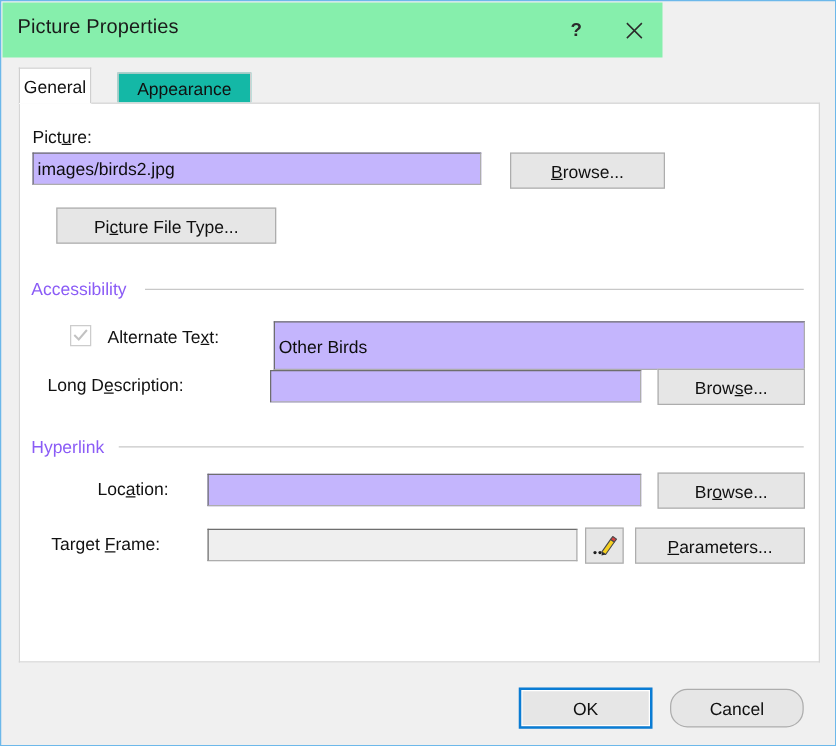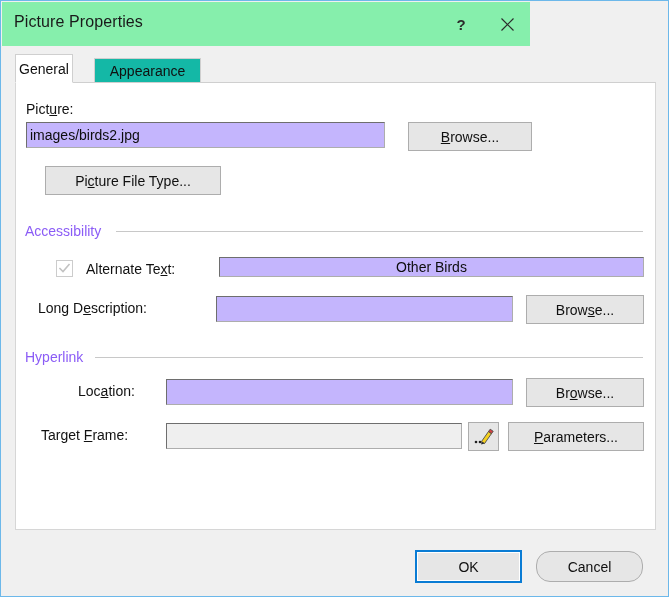--- a/index.html
+++ b/index.html
@@ -259,21 +259,21 @@
     <div class="group-line" style="left:100px; top:148px; width:527px;"></div>
 
     <div class="checkbox" style="left:40px; top:177px;">
       <svg width="13" height="13" viewBox="0 0 13 13">
         <path d="M2 6.6 L5 9.6 L11 2.6" stroke="#c2c2c2" stroke-width="1.6" fill="none" stroke-linecap="square"></path>
       </svg>
     </div>
 
     <div class="lbl" style="left:70px; top:178px;"><span>Alternate Te</span><u>x</u><span>t:</span></div>
 
-    <input class="textfield" type="text" style="left: 203px; top: 174px; width: 425px; height: 20px; text-align: center;" value="Other Birds" placeholder="">
+    <input class="textfield" type="text" style="left: 203px; top: 174px; width: 425px; height: 39px;" value="Other Birds" placeholder="">
 
     <div class="lbl" style="left:22px; top:217px;"><span>Long D</span><u>e</u><span>scription:</span></div>
 
     <input class="textfield" type="text" style="left: 200px; top: 213px; width: 297px; height: 26px;" value="" placeholder="">
 
     <div class="btn" style="left:510px; top:212px; width:118px; height:29px;">
       <span><span>Brow</span><u>s</u><span>e...</span></span>
     </div>
 
     <div class="group-label" style="left:9px; top:266px;">Hyperlink</div>

